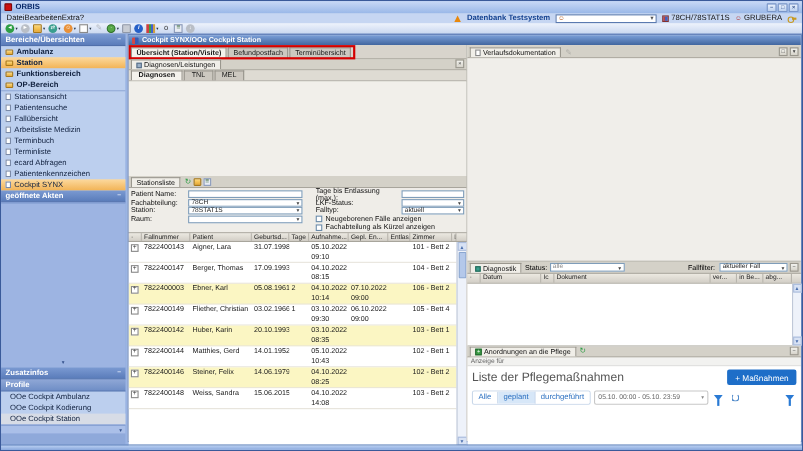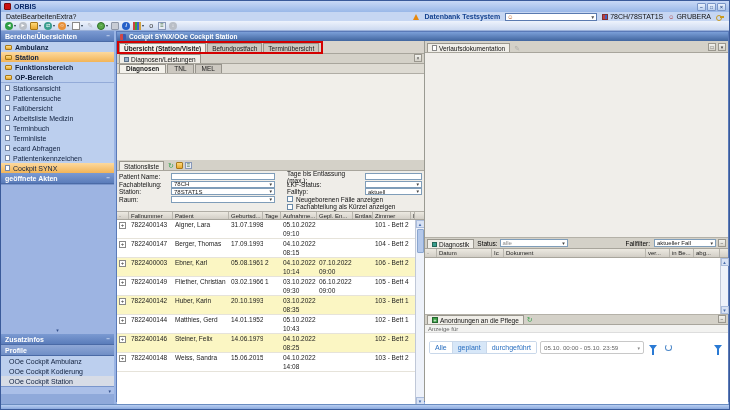--- a/index.html
+++ b/index.html
@@ -647,20 +647,24 @@
             </span>
             <span class="rota" style="margin-left:3px;padding-bottom:1px;">↻</span>
             <span class="right">
                 <span class="tinybtn">−</span>
               </span>
           </div>
           <div class="anzeige">
             <span>Anzeige für</span>
           </div>
           <div class="card">
+            <div class="card-top">
+              <span class="card-h">Liste der Pflegemaßnahmen</span>
+              <button class="addbtn">+ Maßnahmen</button>
+            </div>
             <div class="filters">
               <span class="chipgrp">
 
               <span class="chip">Alle</span>
                   <span class="chip active">geplant</span>
                   <span class="chip">durchgeführt</span>
                 </span>
               <span class="datesel">
                 <span>05.10. 00:00 - 05.10. 23:59</span>
                 <span class="caret">▾</span>

